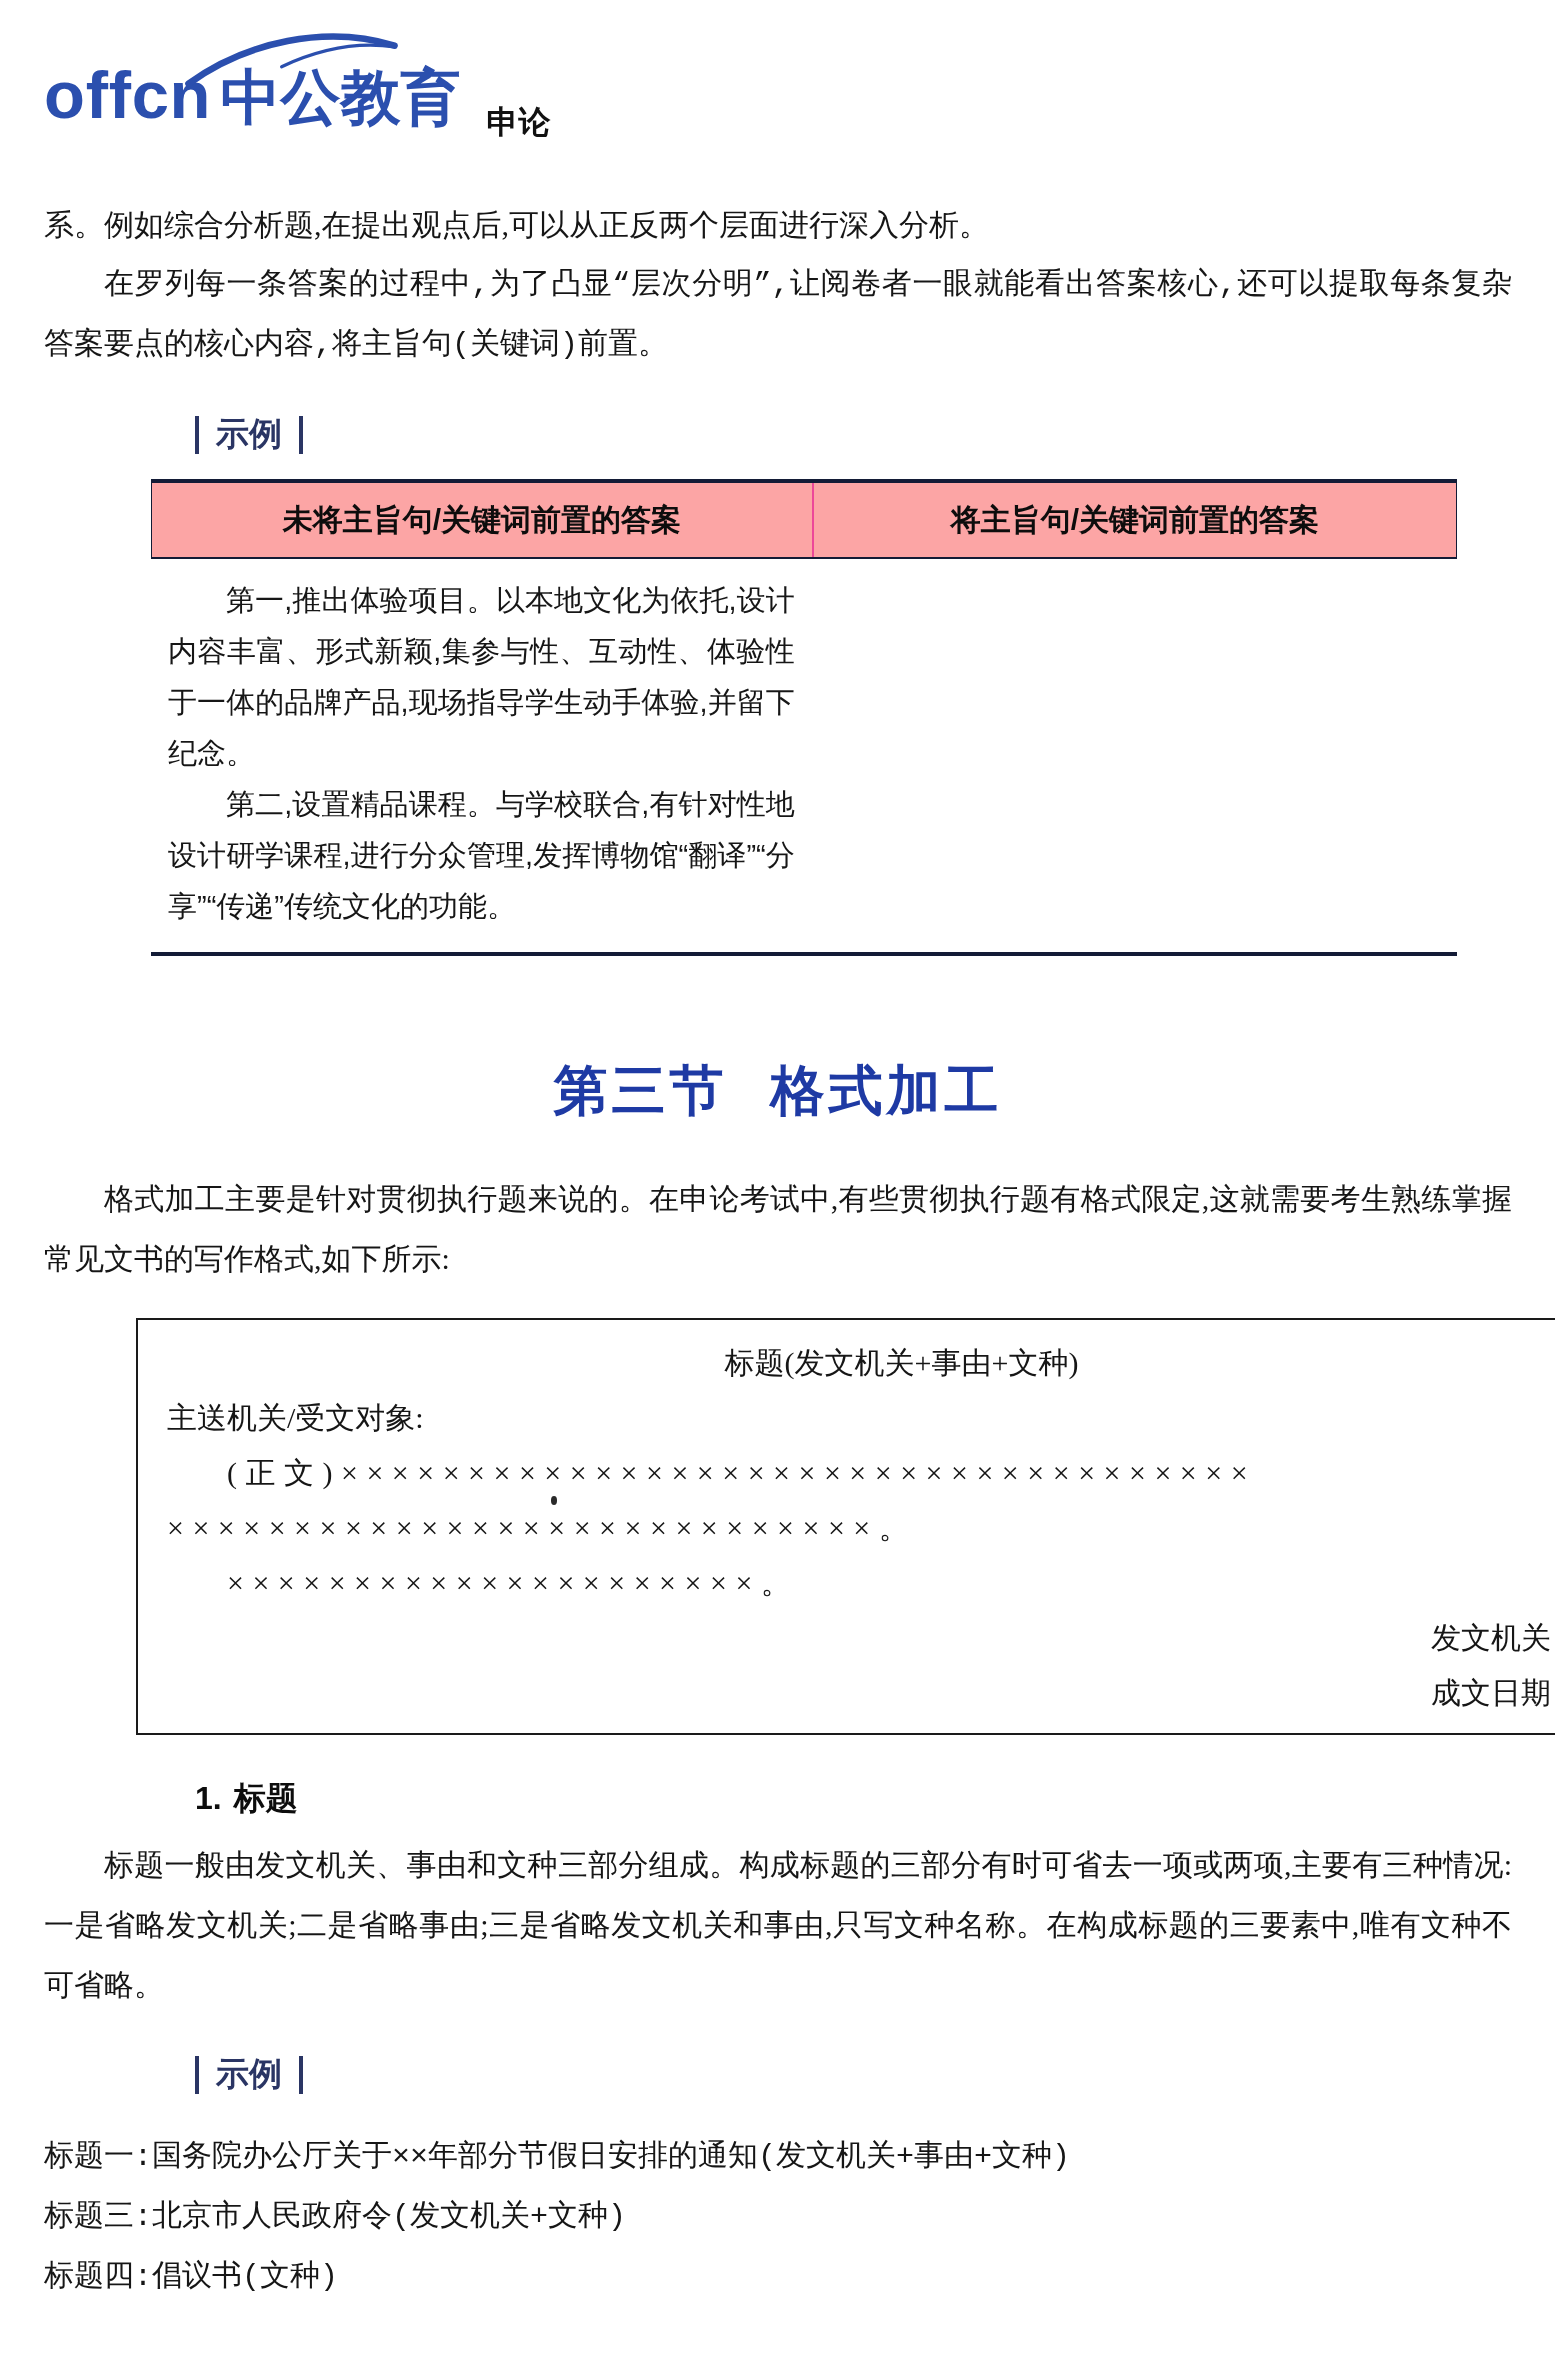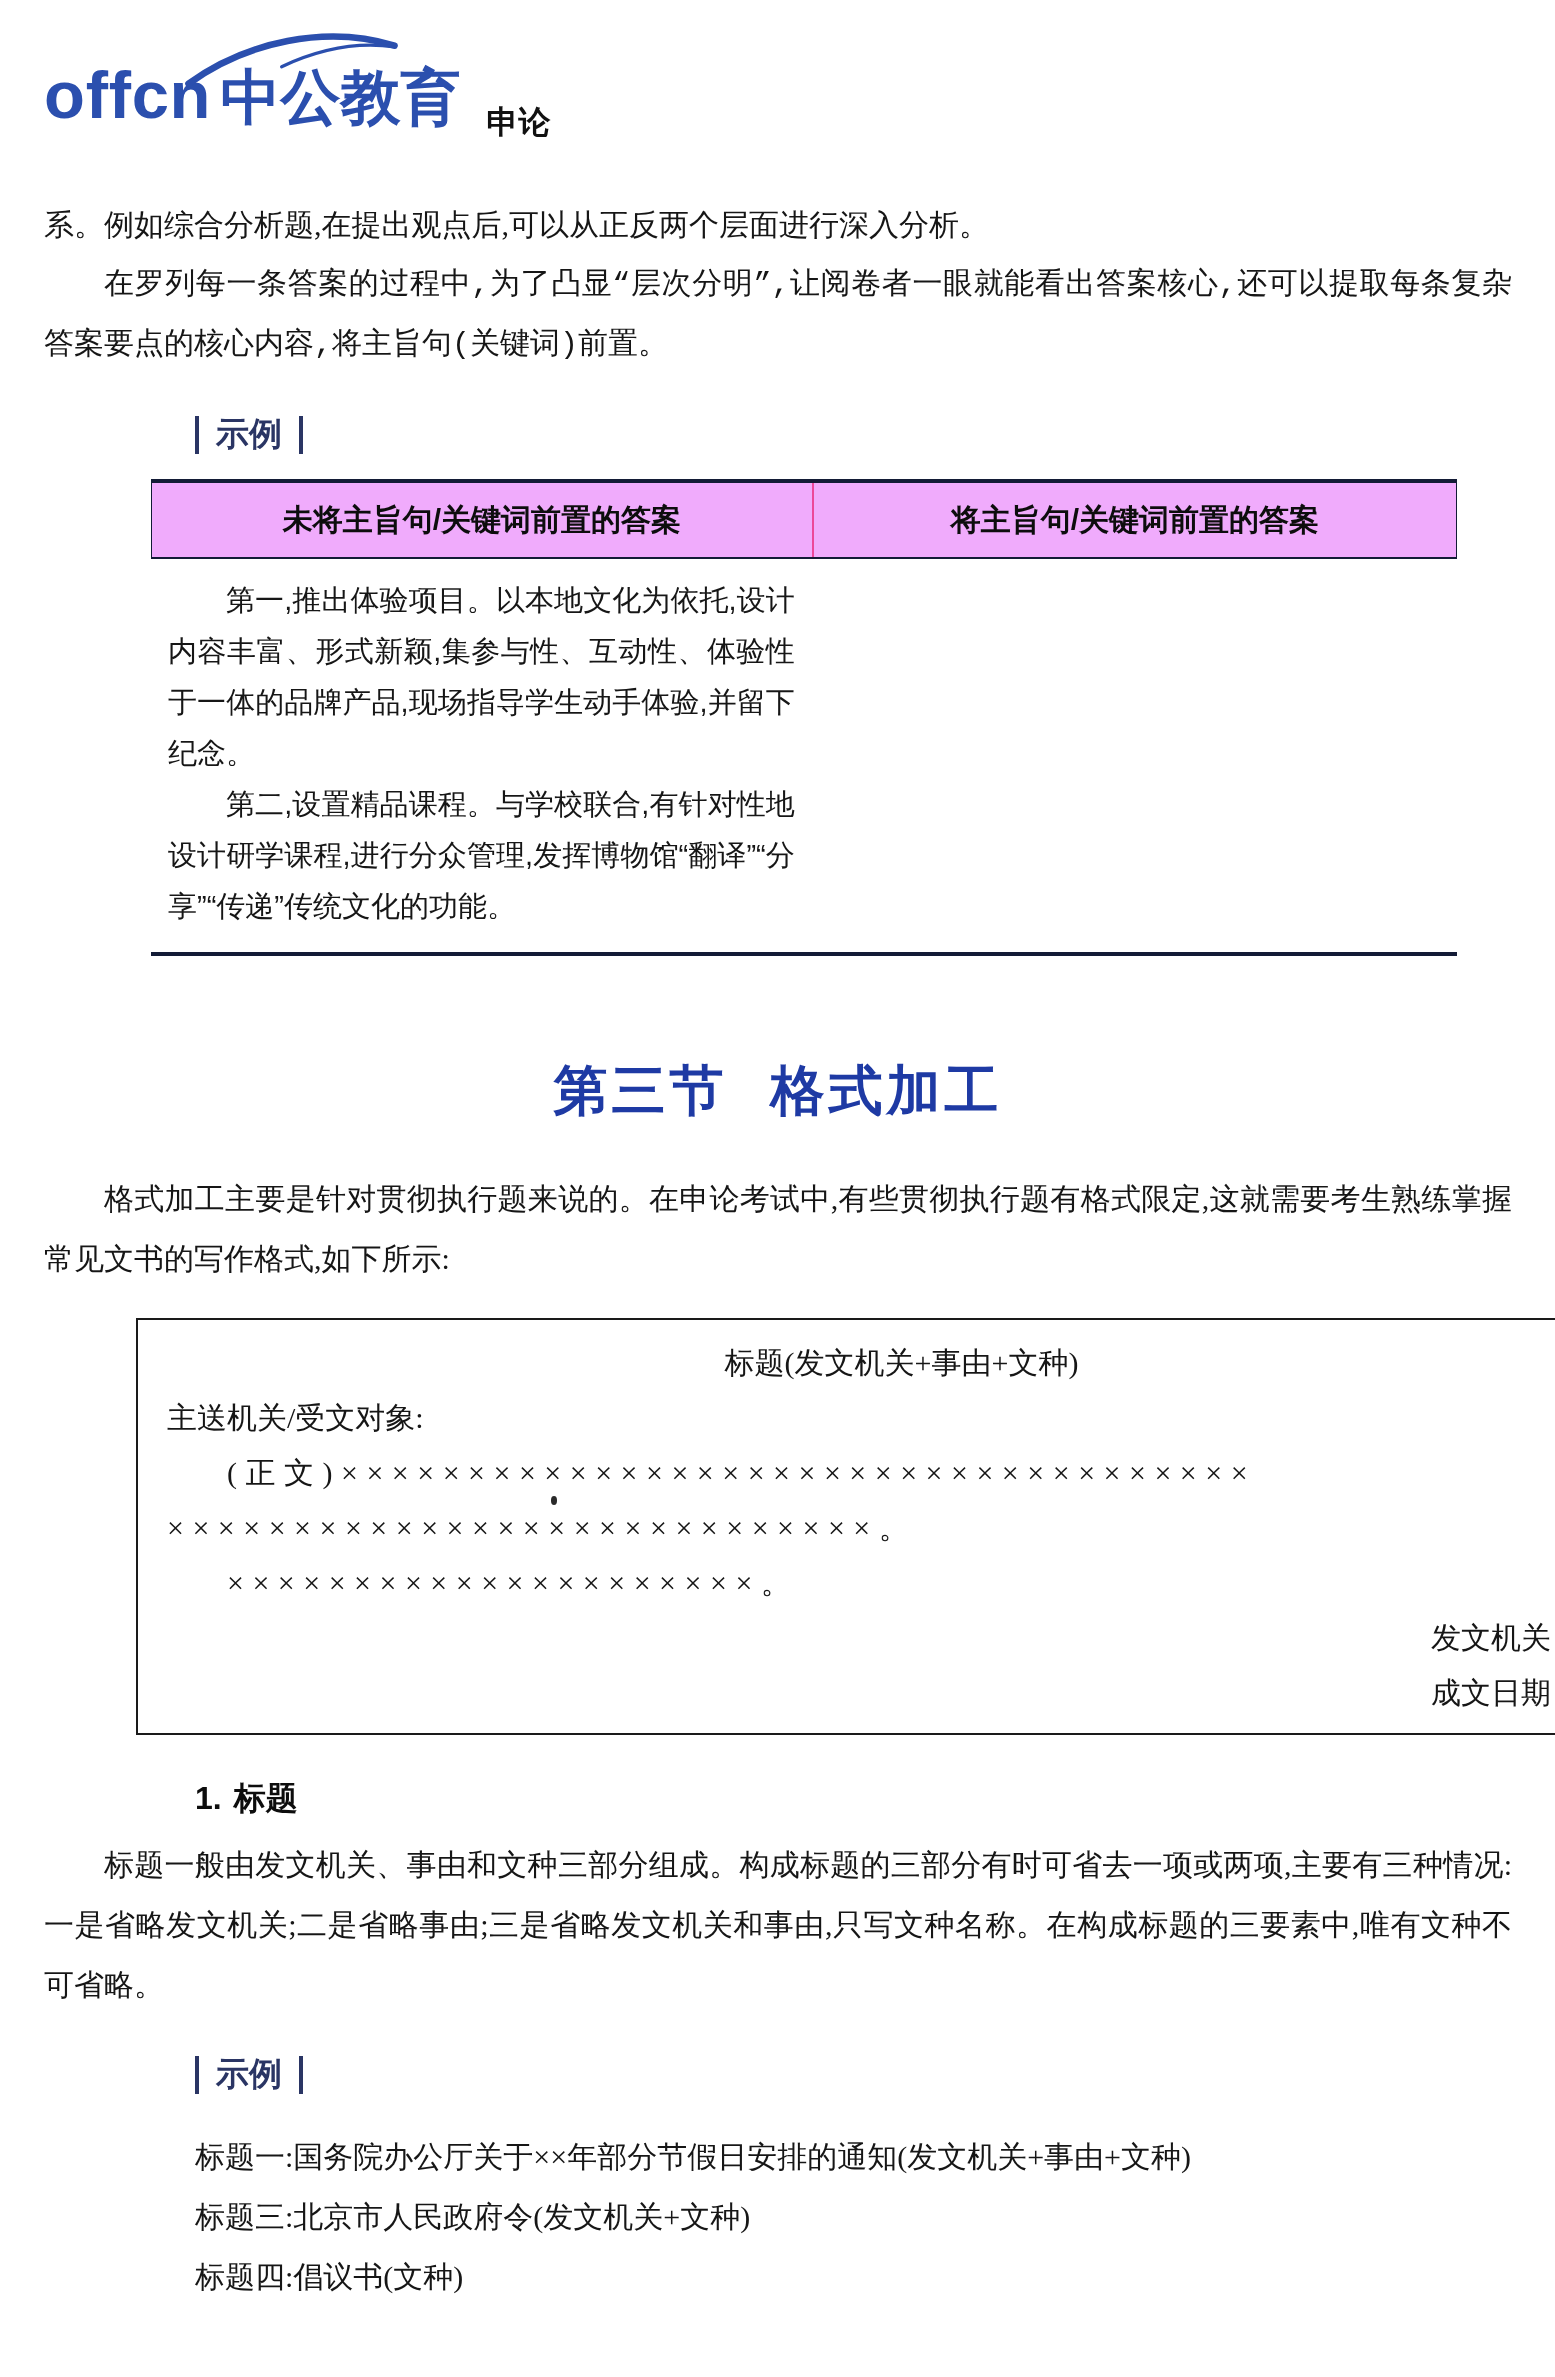--- a/index.html
+++ b/index.html
@@ -47,21 +47,21 @@
     font-size:33px;font-weight:600;color:#2a3564;
     display:flex;align-items:center;height:45px;
   }
   .vbar{display:inline-block;width:4px;height:38px;background:#2a3564;}
   .example .lbl{margin:0 17px;}
 
   
   .cmp{margin-left:107px;width:1306px;margin-top:22.4px;
        font-family:"Liberation Sans", sans-serif;}
   .cmp-header{
-    display:flex;background:#f0abfc;
+    display:flex;background:#fca5a5;
     border-top:4px solid #131b36;border-bottom:2.6px solid #131b36;
     border-left:1.3px solid #131b36;border-right:1.3px solid #131b36;
     box-sizing:border-box;
   }
   .cmp-header .h{
     width:50.6%;box-sizing:border-box;text-align:center;
     font-weight:bold;font-size:30px;padding:16.4px 6.6px;color:#0d0d0d;
   }
   .cmp-header .h + .h{width:49.4%;border-left:2px solid #ec4899;}
   .cmp-body{display:flex;border-bottom:4px solid #131b36;box-sizing:border-box;}
@@ -102,22 +102,22 @@
   
   .sub-title{
     margin:42px 0 0 151px;
     font-family:"Liberation Sans", sans-serif;
     font-size:32px;font-weight:bold;color:#0d0d0d;
   }
   .sub-title .num{margin-right:12px;}
   .sub-para{margin-top:14.5px;}
 
   
-  .title-items{margin-top:30px;margin-left:151px;
-    font-family:Liberation Serif, serif;}
+  .title-items{margin-top:30px;
+    font-family:Liberation Mono, monospace;}
   .title-items p{margin:0;font-size:30px;line-height:60px;}
 </style>
 </head>
 <body>
 
 <div class="page">
   <div class="content">
 
     <div class="hdr">
       <div class="logo">

